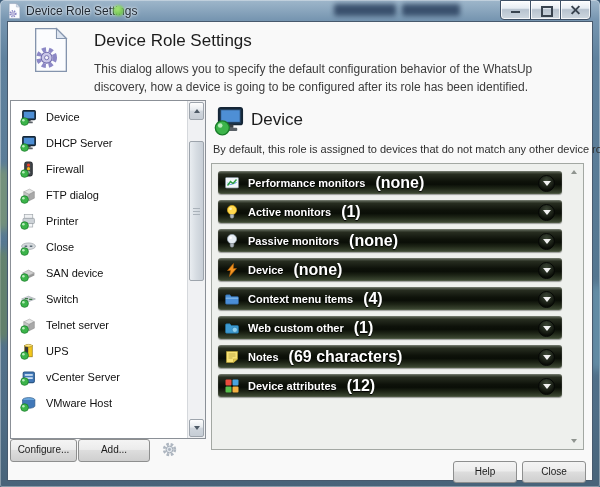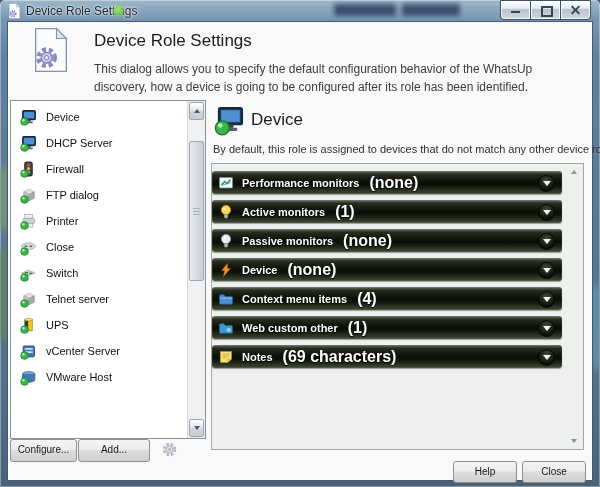--- a/index.html
+++ b/index.html
@@ -66,21 +66,21 @@
     border:1px solid #8e8f8f;border-radius:3px;cursor:default;}
   .btn-configure{left:2px;top:417px;width:65px;}
   .btn-add{left:70px;top:417px;width:70px;}
   .gear-small{position:absolute;left:153px;top:419px;width:17px;height:17px;}
   
   .role-icon{position:absolute;left:206px;top:83px;width:31px;height:31px;}
   .role-title{position:absolute;left:243px;top:88px;font-size:17px;color:#1c1c1c;}
   .role-desc{position:absolute;left:205px;top:121px;font-size:11px;color:#2e2e2e;white-space:nowrap;}
   
   .panel{position:absolute;left:203px;top:141px;width:371px;height:285px;background:#eef0ed;border:1px solid #a3a8a3;}
-  .bars{position:absolute;left:0;top:7px;right:21px;}
+  .bars{position:absolute;left:6px;top:7px;right:21px;}
   .bar{position:relative;height:23px;margin-bottom:6px;border-radius:3px;cursor:default;
     background:linear-gradient(180deg,#6a7264 0%,#272d20 14%,#0e120a 45%,#0a0e07 58%,#1d2416 75%,#414d37 100%);
     box-shadow:0 1px 1px rgba(0,0,0,.35),inset 0 0 0 1px rgba(255,255,255,.08);
     display:flex;align-items:center;}
   .bar-icon{width:16px;height:16px;margin-left:6px;flex:0 0 16px;}
   .bar-label{font-size:11px;font-weight:bold;color:#fff;margin-left:8px;text-shadow:0 1px 1px #000;white-space:nowrap;}
   .bar-count{font-size:16px;font-weight:bold;color:#fff;margin-left:10px;text-shadow:0 1px 1px #000;white-space:nowrap;}
   .bar-expand{position:absolute;right:7px;top:4px;width:15px;height:15px;border-radius:50%;
     background:radial-gradient(circle at 50% 30%,#3f4a39,#0a0d07 75%);border:1px solid #060806;
     display:flex;align-items:center;justify-content:center;}
@@ -198,20 +198,30 @@
             <span class="li-icon"><svg width="100%" height="100%" viewBox="0 0 16 16">
                 <ellipse cx="8" cy="6.8" rx="6.5" ry="3.1" fill="#d6dadd" stroke="#969ca2" stroke-width="0.6"></ellipse>
                 <path d="M4.4 6.8 h2.4 M9.2 6.8 h2.4" stroke="#5a6a77" stroke-width="1.4"></path>
                 <circle cx="4.3" cy="11.8" r="3.6" fill="#3cb44a" stroke="#187c28" stroke-width="0.7"></circle>
                 <circle cx="3.2" cy="10.6" r="1.2" fill="#b9ecbc"></circle>
               </svg></span>
             <span class="li-label">Close</span>
           </div>
           <div class="list-item">
             <span class="li-icon"><svg width="100%" height="100%" viewBox="0 0 16 16">
+                <path d="M2.5 7.5 L8 4.8 L13.5 7.5 L8 10.2 Z" fill="#d0d0d0" stroke="#8e8e8e" stroke-width="0.5"></path>
+                <path d="M2.5 7.5 v2.3 L8 12.5 v-2.3 Z" fill="#b0b0b0"></path>
+                <path d="M13.5 7.5 v2.3 L8 12.5 v-2.3 Z" fill="#979797"></path>
+                <circle cx="4.3" cy="11.8" r="3.6" fill="#3cb44a" stroke="#187c28" stroke-width="0.7"></circle>
+                <circle cx="3.2" cy="10.6" r="1.2" fill="#b9ecbc"></circle>
+              </svg></span>
+            <span class="li-label">SAN device</span>
+          </div>
+          <div class="list-item">
+            <span class="li-icon"><svg width="100%" height="100%" viewBox="0 0 16 16">
                 <path d="M1.5 7.5 L8 4.9 L14.5 7.5 L8 10.1 Z" fill="#ccd1d5" stroke="#8e959c" stroke-width="0.5"></path>
                 <path d="M4.6 7.2 h3 M8.6 7.8 h3" stroke="#3d7a46" stroke-width="1.2"></path>
                 <circle cx="4.3" cy="11.8" r="3.6" fill="#3cb44a" stroke="#187c28" stroke-width="0.7"></circle>
                 <circle cx="3.2" cy="10.6" r="1.2" fill="#b9ecbc"></circle>
               </svg></span>
             <span class="li-label">Switch</span>
           </div>
           <div class="list-item">
             <span class="li-icon"><svg width="100%" height="100%" viewBox="0 0 16 16">
                 <path d="M3.5 4.5 L9 2 L13.5 4.5 L8.5 7 Z" fill="#e3e3e3" stroke="#9a9a9a" stroke-width="0.5"></path>
@@ -356,20 +366,33 @@
                 <path d="M2.5 2.5 h11 v7.5 L9.5 13.5 h-7 Z" fill="#f8e276" stroke="#bba234" stroke-width="0.6"></path>
                 <path d="M13.5 10 h-4 v3.5 Z" fill="#e7cd55" stroke="#bba234" stroke-width="0.5"></path>
                 <path d="M4.5 5 h7 M4.5 7 h7 M4.5 9 h4" stroke="#b09c3e" stroke-width="0.7"></path>
               </svg></span>
             <span class="bar-label">Notes</span>
             <span class="bar-count">(69 characters)</span>
             <span class="bar-expand">
               <span class="tri"></span>
             </span>
           </div>
+          <div class="bar">
+            <span class="bar-icon"><svg width="100%" height="100%" viewBox="0 0 16 16">
+                <rect x="1.5" y="1.5" width="6" height="6" rx="1" fill="#e84c3d"></rect>
+                <rect x="8.5" y="1.5" width="6" height="6" rx="1" fill="#4aa3df"></rect>
+                <rect x="1.5" y="8.5" width="6" height="6" rx="1" fill="#58c04d"></rect>
+                <rect x="8.5" y="8.5" width="6" height="6" rx="1" fill="#f5b041"></rect>
+              </svg></span>
+            <span class="bar-label">Device attributes</span>
+            <span class="bar-count">(12)</span>
+            <span class="bar-expand">
+              <span class="tri"></span>
+            </span>
+          </div>
         </div>
       <div class="panel-scroll">
         <span class="ps-arr ps-up"></span>
         <span class="ps-arr ps-down"></span>
       </div>
     </div>
 
     <div class="win-btn btn-help">Help</div>
     <div class="win-btn btn-close">Close</div>
   </div>

